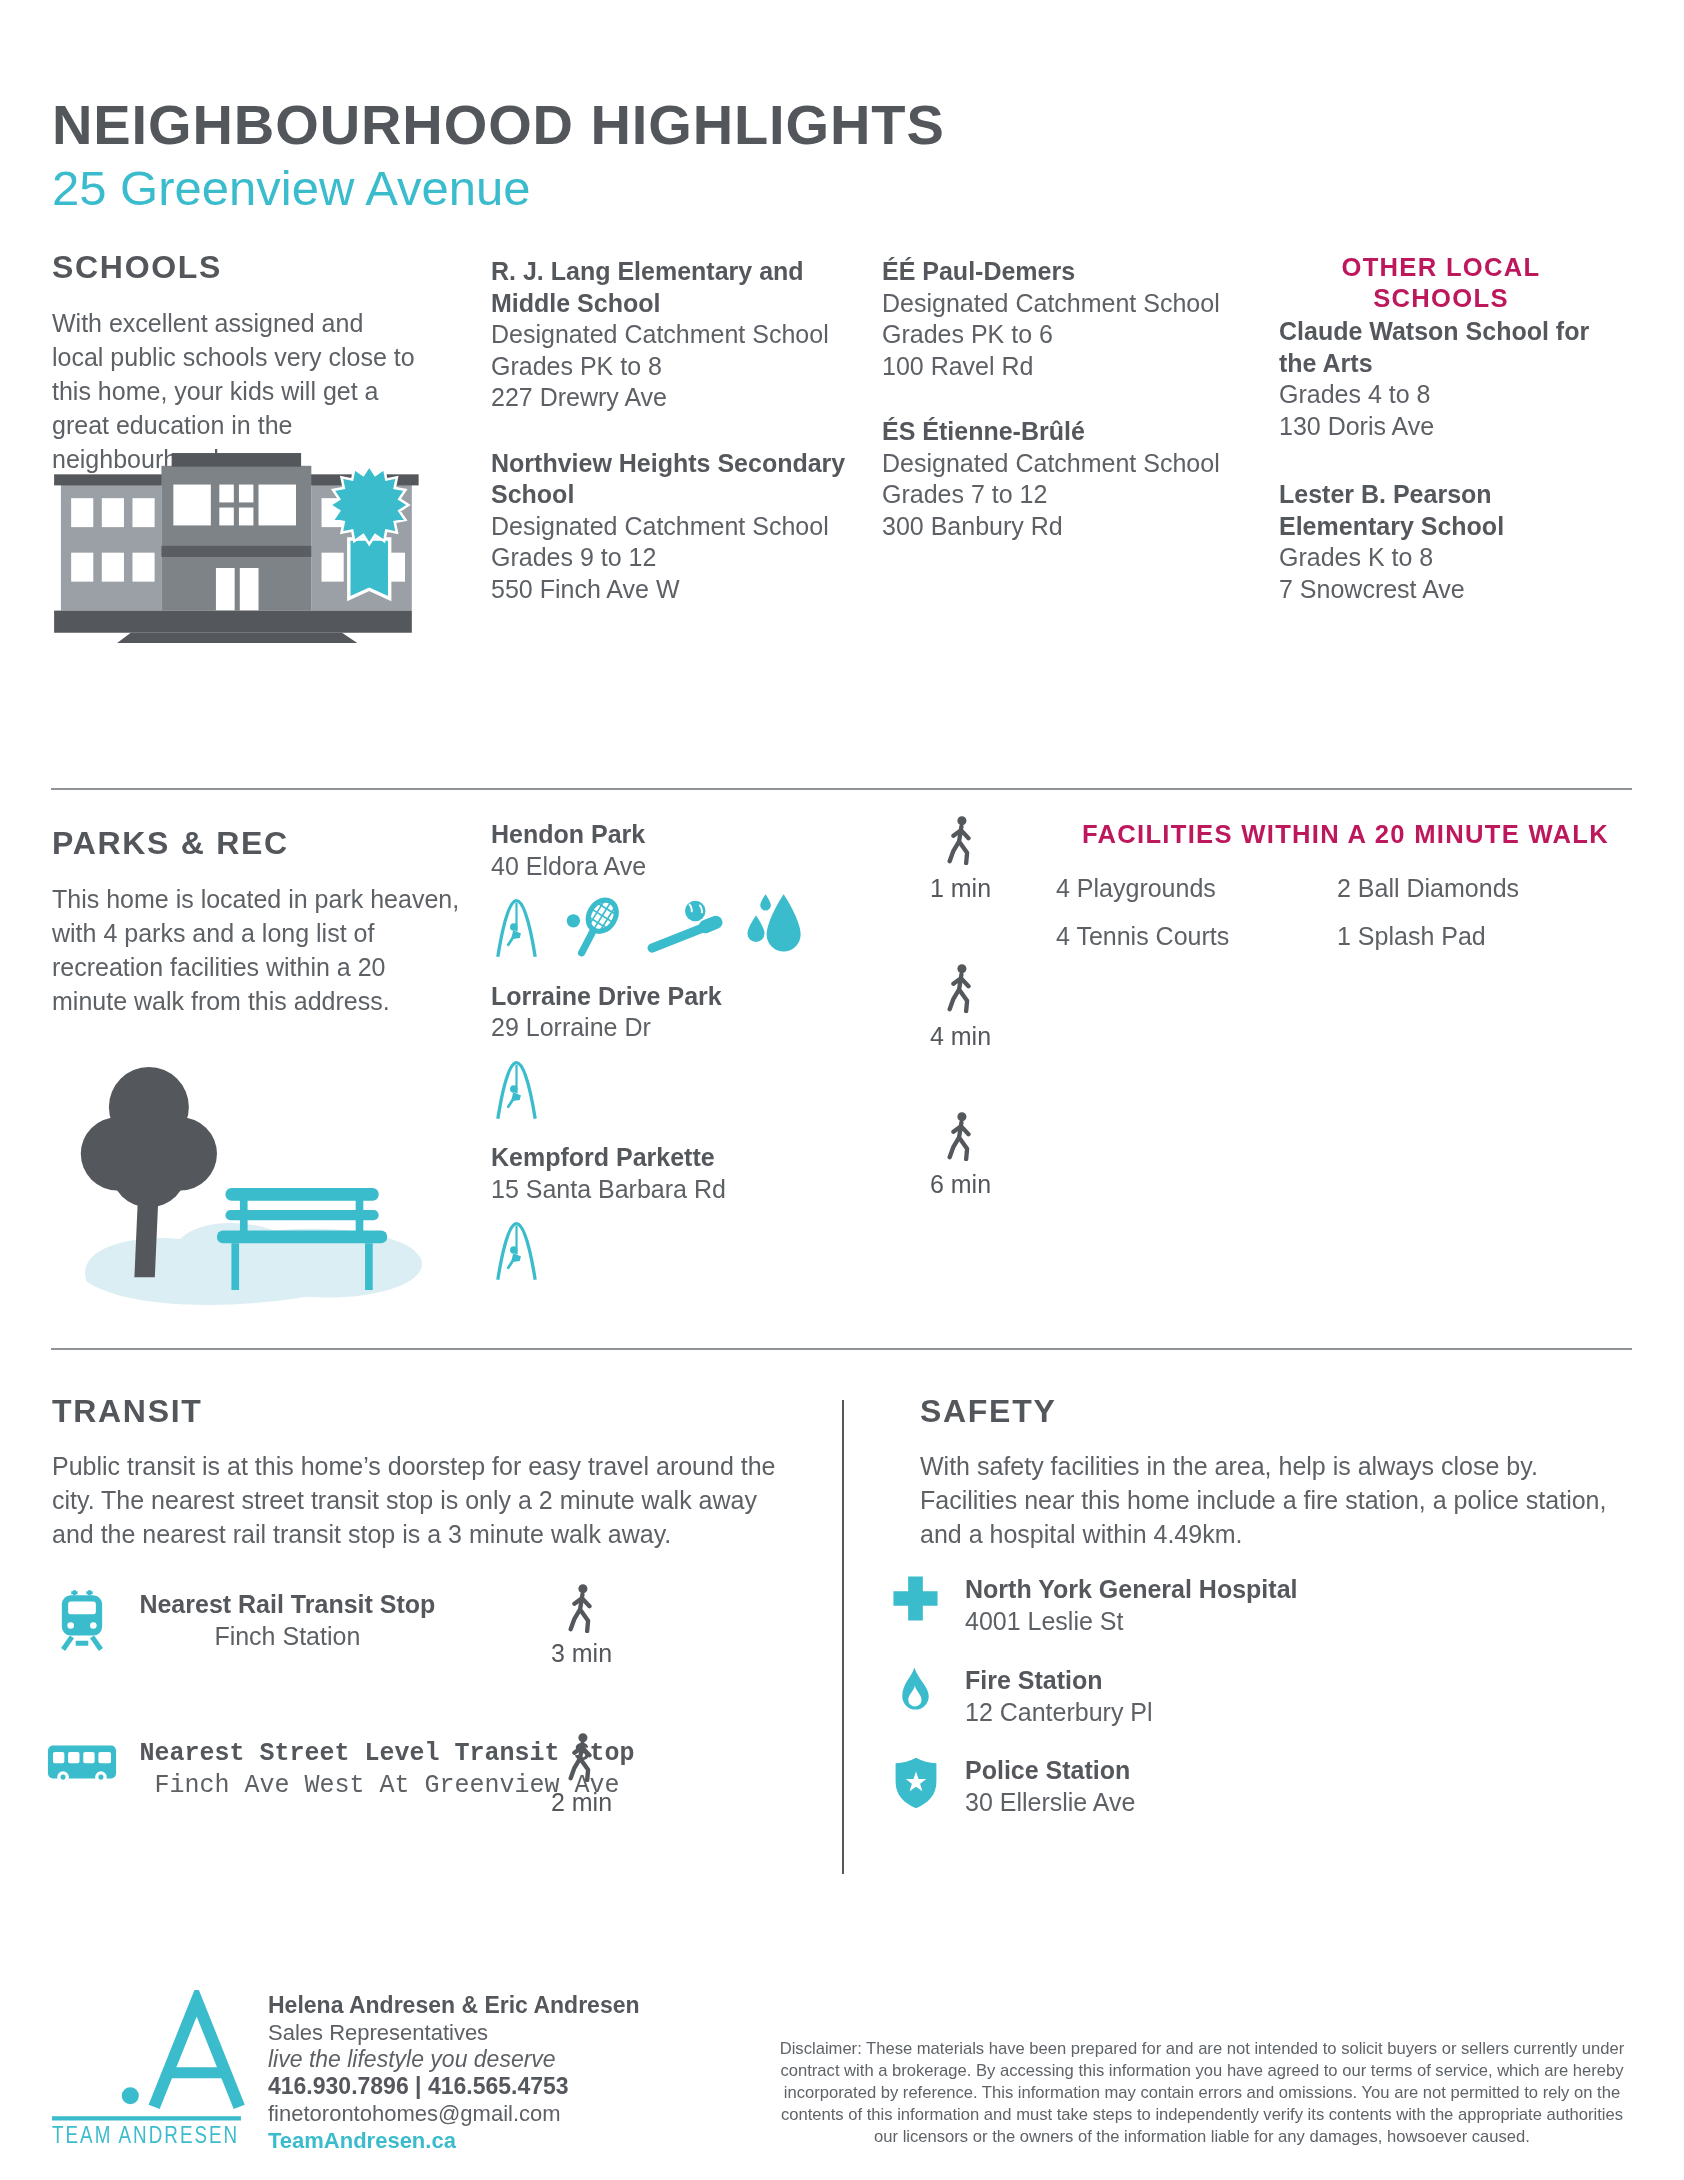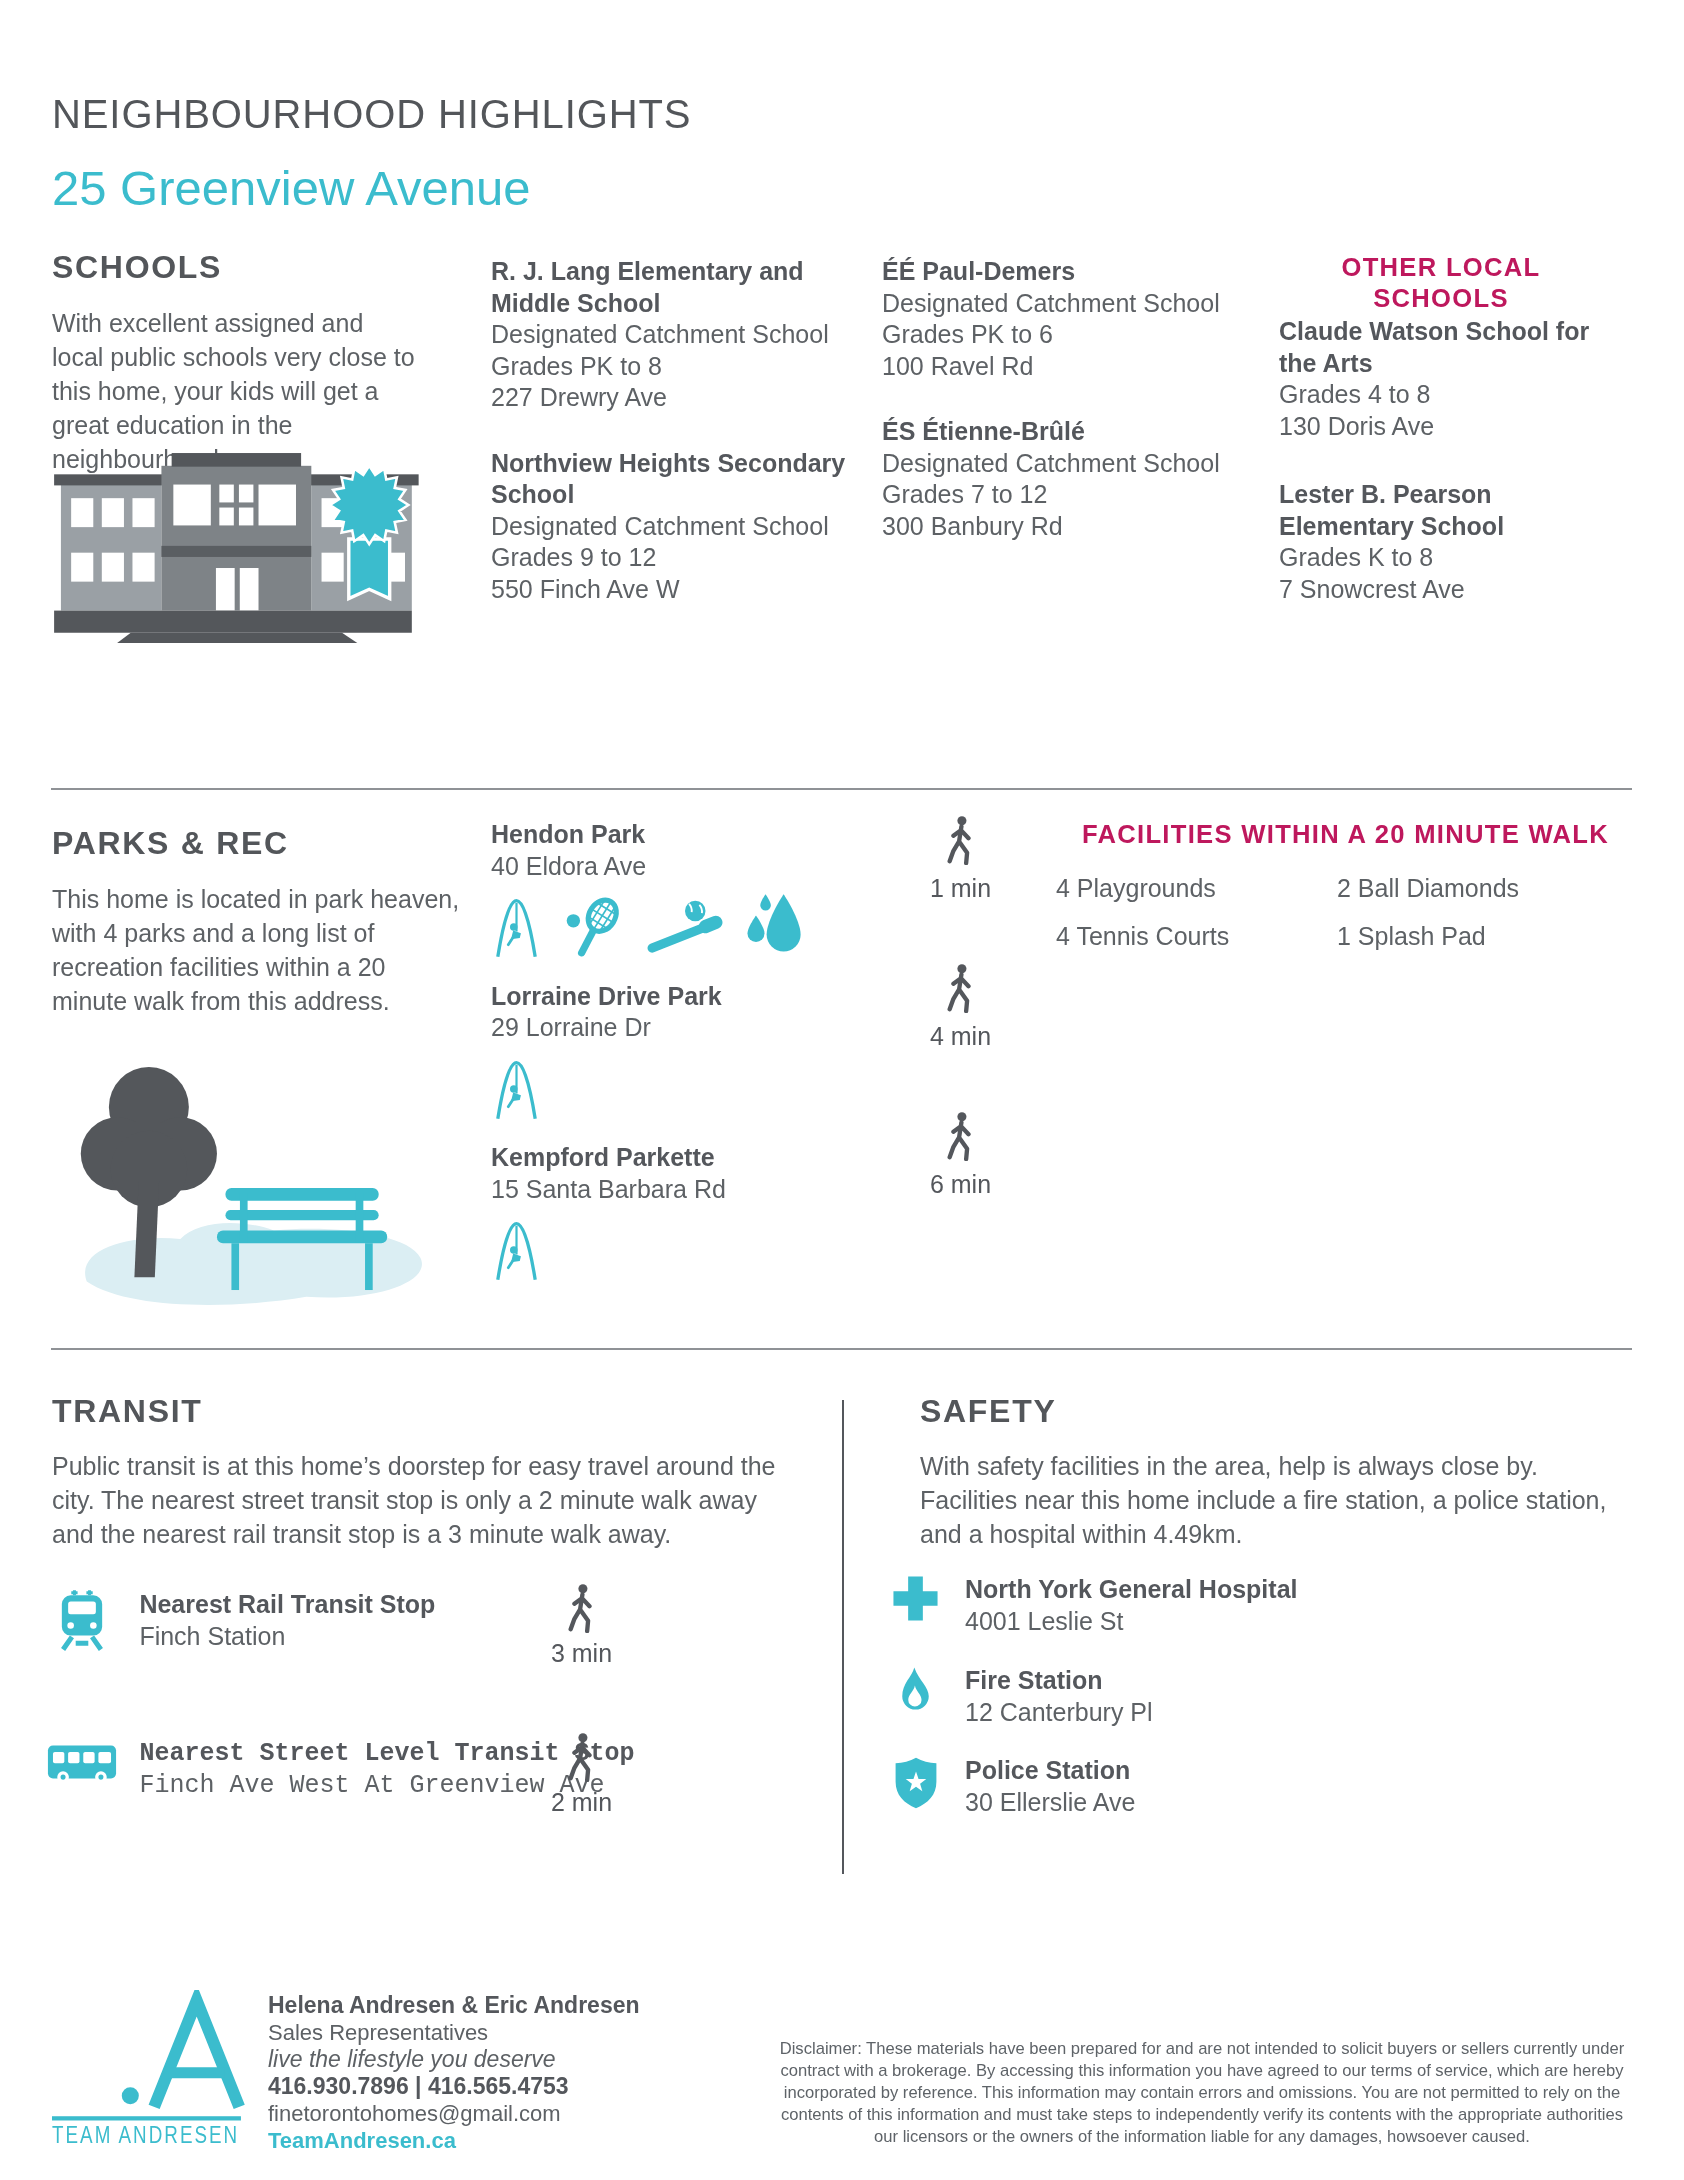--- a/index.html
+++ b/index.html
@@ -1,33 +1,33 @@
 <!DOCTYPE html>
 <html style="font-size:13.6px"><head>
 <meta charset="utf-8">
 <style>
   html,body{margin:0;padding:0;background:#ffffff;}
   .page{position:relative;width:1685px;height:2181px;background:#ffffff;overflow:hidden;
         font-family:"Liberation Sans", sans-serif;color:#5d6165;}
-  .h1{font-size:40px;font-weight:400;color:#53565a;letter-spacing:0.9px;}
+  .h1{font-size:56px;font-weight:700;color:#53565a;letter-spacing:0.9px;}
   .subtitle{font-size:49px;color:#3bbccd;}
   .sec-h{font-size:32px;font-weight:700;color:#53565a;letter-spacing:1.7px;}
   .sub-h{font-size:25.6px;font-weight:700;color:#be185d;letter-spacing:1.3px;line-height:31px;text-align:center;}
   .body-t{font-size:25px;line-height:34px;color:#5d6165;}
   .hr{position:absolute;left:51px;width:1581px;border-top:2.6px solid #8f9296;}
   .vline{position:absolute;left:842px;top:1400px;height:474px;width:1.7px;background:#54575c;}
   .school-entry{font-size:25px;line-height:31.5px;color:#5d6165;margin-bottom:34px;}
   .school-entry .name{font-weight:700;color:#54575c;}
   .park-entry{font-size:25px;line-height:31.5px;}
   .park-entry .name{font-weight:700;color:#54575c;}
   .park-icons{display:flex;align-items:center;gap:19px;margin:10.2px 0 20.4px 0;height:68px;}
   .walk{position:absolute;left:905px;width:111px;text-align:center;color:#54575c;font-size:25px;}
   .walk .t{margin-top:3.4px;}
   .walk-transit{position:absolute;width:111px;text-align:center;color:#54575c;font-size:25px;}
-  .stop{position:absolute;display:flex;align-items:flex-start;}
+  .stop{position:absolute;display:flex;align-items:flex-start;text-align:center;}
   .stop .icon-box{width:75px;display:flex;justify-content:center;}
   .stop .txt{margin-left:20.4px;font-size:25px;line-height:31.5px;}
   .stop .txt .lbl{font-weight:700;color:#54575c;}
   .safety-item{position:absolute;left:888px;display:flex;align-items:flex-start;width:698px;}
   .safety-item .icon-box{width:55px;display:flex;justify-content:center;}
   .safety-item .txt{margin-left:22px;font-size:25px;line-height:31.5px;}
   .safety-item .txt .lbl{font-weight:700;color:#54575c;}
   .facil-grid{display:grid;grid-template-columns:281px auto;row-gap:19px;margin-top:24px;
               font-size:25px;color:#5d6165;}
   .footer-contact{position:absolute;left:268px;top:1992px;font-size:22px;line-height:27px;color:#5d6165;}

